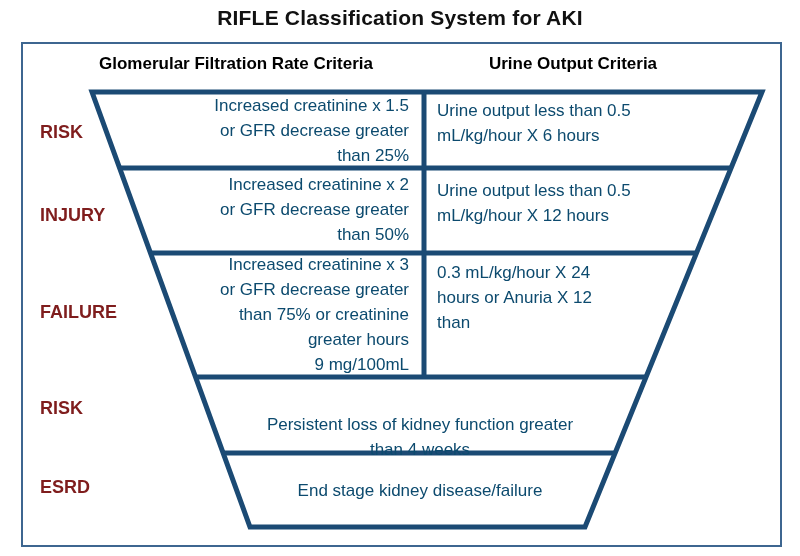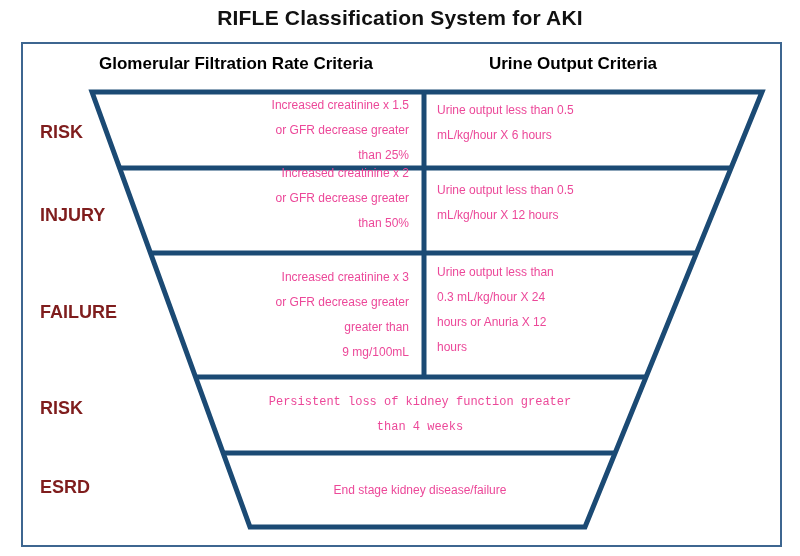--- a/index.html
+++ b/index.html
@@ -33,21 +33,21 @@
   }
   .col-header.gfr { left: 71px; width: 330px; }
   .col-header.urine { left: 403px; width: 340px; }
   .stage-label {
     position: absolute; left: 40px; height: 24px;
     font-size: 18px; font-weight: 700; color: #7f1d1d;
     line-height: 24px;
   }
   .cell {
     position: absolute;
-    font-size: 12px; color: #ec4899; line-height: 25px;
+    font-size: 17px; color: #0c4a6e; line-height: 25px;
     display: flex; flex-direction: column; justify-content: center;
   }
   .cell.right { text-align: right; }
   .cell.left { text-align: left; justify-content: flex-start; }
   .cell.center { text-align: center; }
 </style>
 </head>
 <body>
 
 <div class="page-title">RIFLE Classification System for AKI</div>
@@ -75,43 +75,43 @@
 <div class="cell right" style="left:129px; top:93px; width:280px; height:74px;">
   <div>Increased creatinine x 1.5</div>
   <div>or GFR decrease greater</div>
   <div>than 25%</div>
 </div>
 <div class="cell left" style="left:437px; top:98px; width:290px; height:66px;">
   <div>Urine output less than 0.5</div>
   <div>mL/kg/hour X 6 hours</div>
 </div>
 
-<div class="cell right" style="left:129px; top:160px; width:280px; height:77px;">
+<div class="cell right" style="left:129px; top:171px; width:280px; height:77px;">
   <div>Increased creatinine x 2</div>
   <div>or GFR decrease greater</div>
   <div>than 50%</div>
 </div>
 <div class="cell left" style="left:437px; top:178px; width:290px; height:66px;">
   <div>Urine output less than 0.5</div>
   <div>mL/kg/hour X 12 hours</div>
 </div>
 
 <div class="cell right" style="left:139px; top:254px; width:270px; height:121px;">
   <div>Increased creatinine x 3</div>
   <div>or GFR decrease greater</div>
-  <div>greater than</div>
+  <div>than 75% or creatinine</div>
+  <div>greater hours</div>
   <div>9 mg/100mL</div>
 </div>
 <div class="cell left" style="left:437px; top:260px; width:240px; height:112px;">
-  <div>Urine output less than</div>
   <div>0.3 mL/kg/hour X 24</div>
   <div>hours or Anuria X 12</div>
-  <div>hours</div>
+  <div>than</div>
 </div>
 
-<div class="cell center" style="left:240px; top:382px; width:360px; height:66px;font-family:Liberation Mono, monospace;">
+<div class="cell center" style="left:240px; top:404px; width:360px; height:66px;">
   <div>Persistent loss of kidney function greater</div>
   <div>than 4 weeks</div>
 </div>
 
 <div class="cell center" style="left:270px; top:458px; width:300px; height:64px;">
   <div>End stage kidney disease/failure</div>
 </div>
 
 </body></html>

